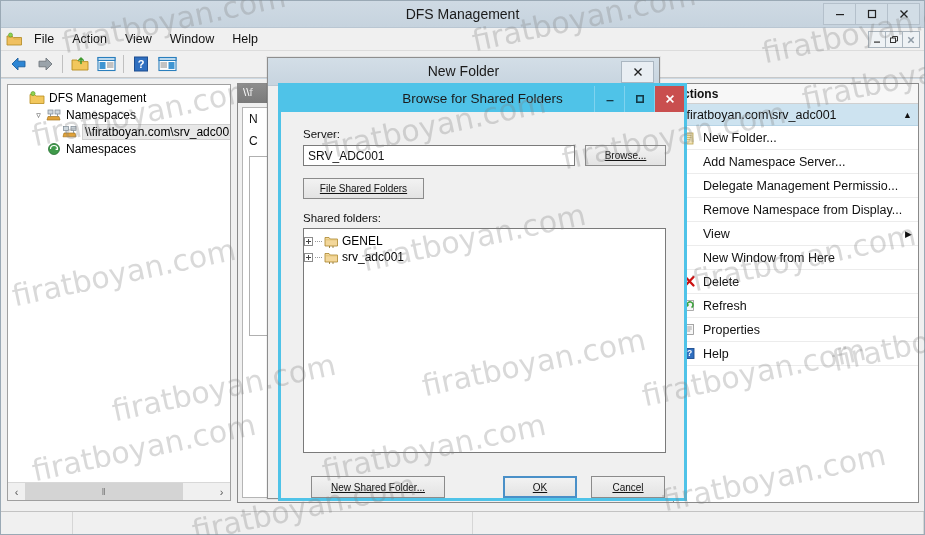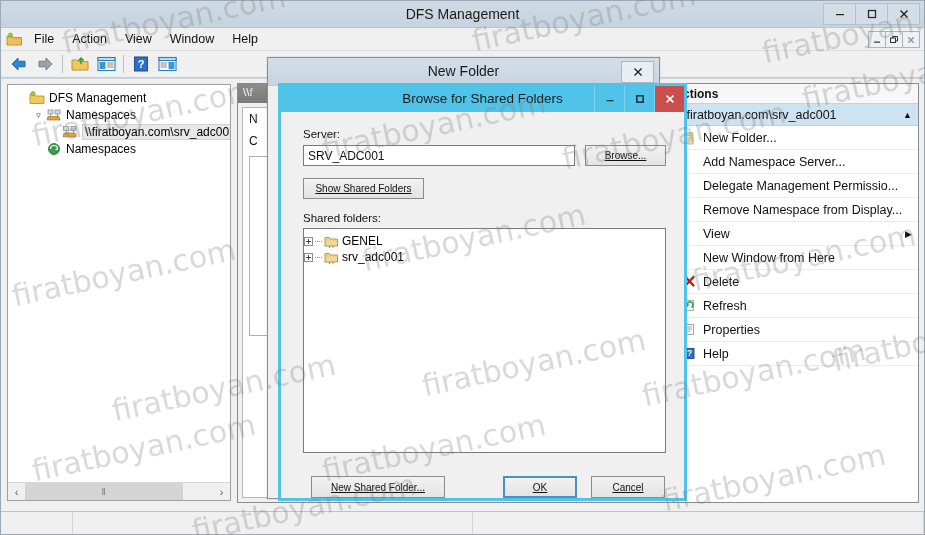--- a/index.html
+++ b/index.html
@@ -581,21 +581,21 @@
           </div>
         </div>
       </div>
 
       <div class="br-body">
 
         <div class="b-lbl" style="left:22px; top:16px;">Server:</div>
         <div class="b-input" style="left:22px; top:33px; width:272px; height:21px;" placeholder="">SRV_ADC001</div>
         <div class="b-btn" style="left:304px; top:33px; width:81px; height:21px;">Browse...</div>
 
-        <div class="b-btn" style="left:22px; top:66px; width:121px; height:21px;">Show Shared Folders</div>
+        <div class="b-btn" style="left:22px; top:66px; width:121px; height:21px;">File Shared Folders</div>
 
         <div class="b-lbl" style="left:22px; top:100px;">Shared folders:</div>
 
         <div class="b-list" style="left:22px; top:116px; width:363px; height:225px;">
 
           <div class="b-row" style="margin-top:4px;">
             <span class="b-plus"></span>
             <span class="b-dots"></span>
             <span class="b-ficon">
               <svg width="15" height="13" viewBox="0 0 15 13">

